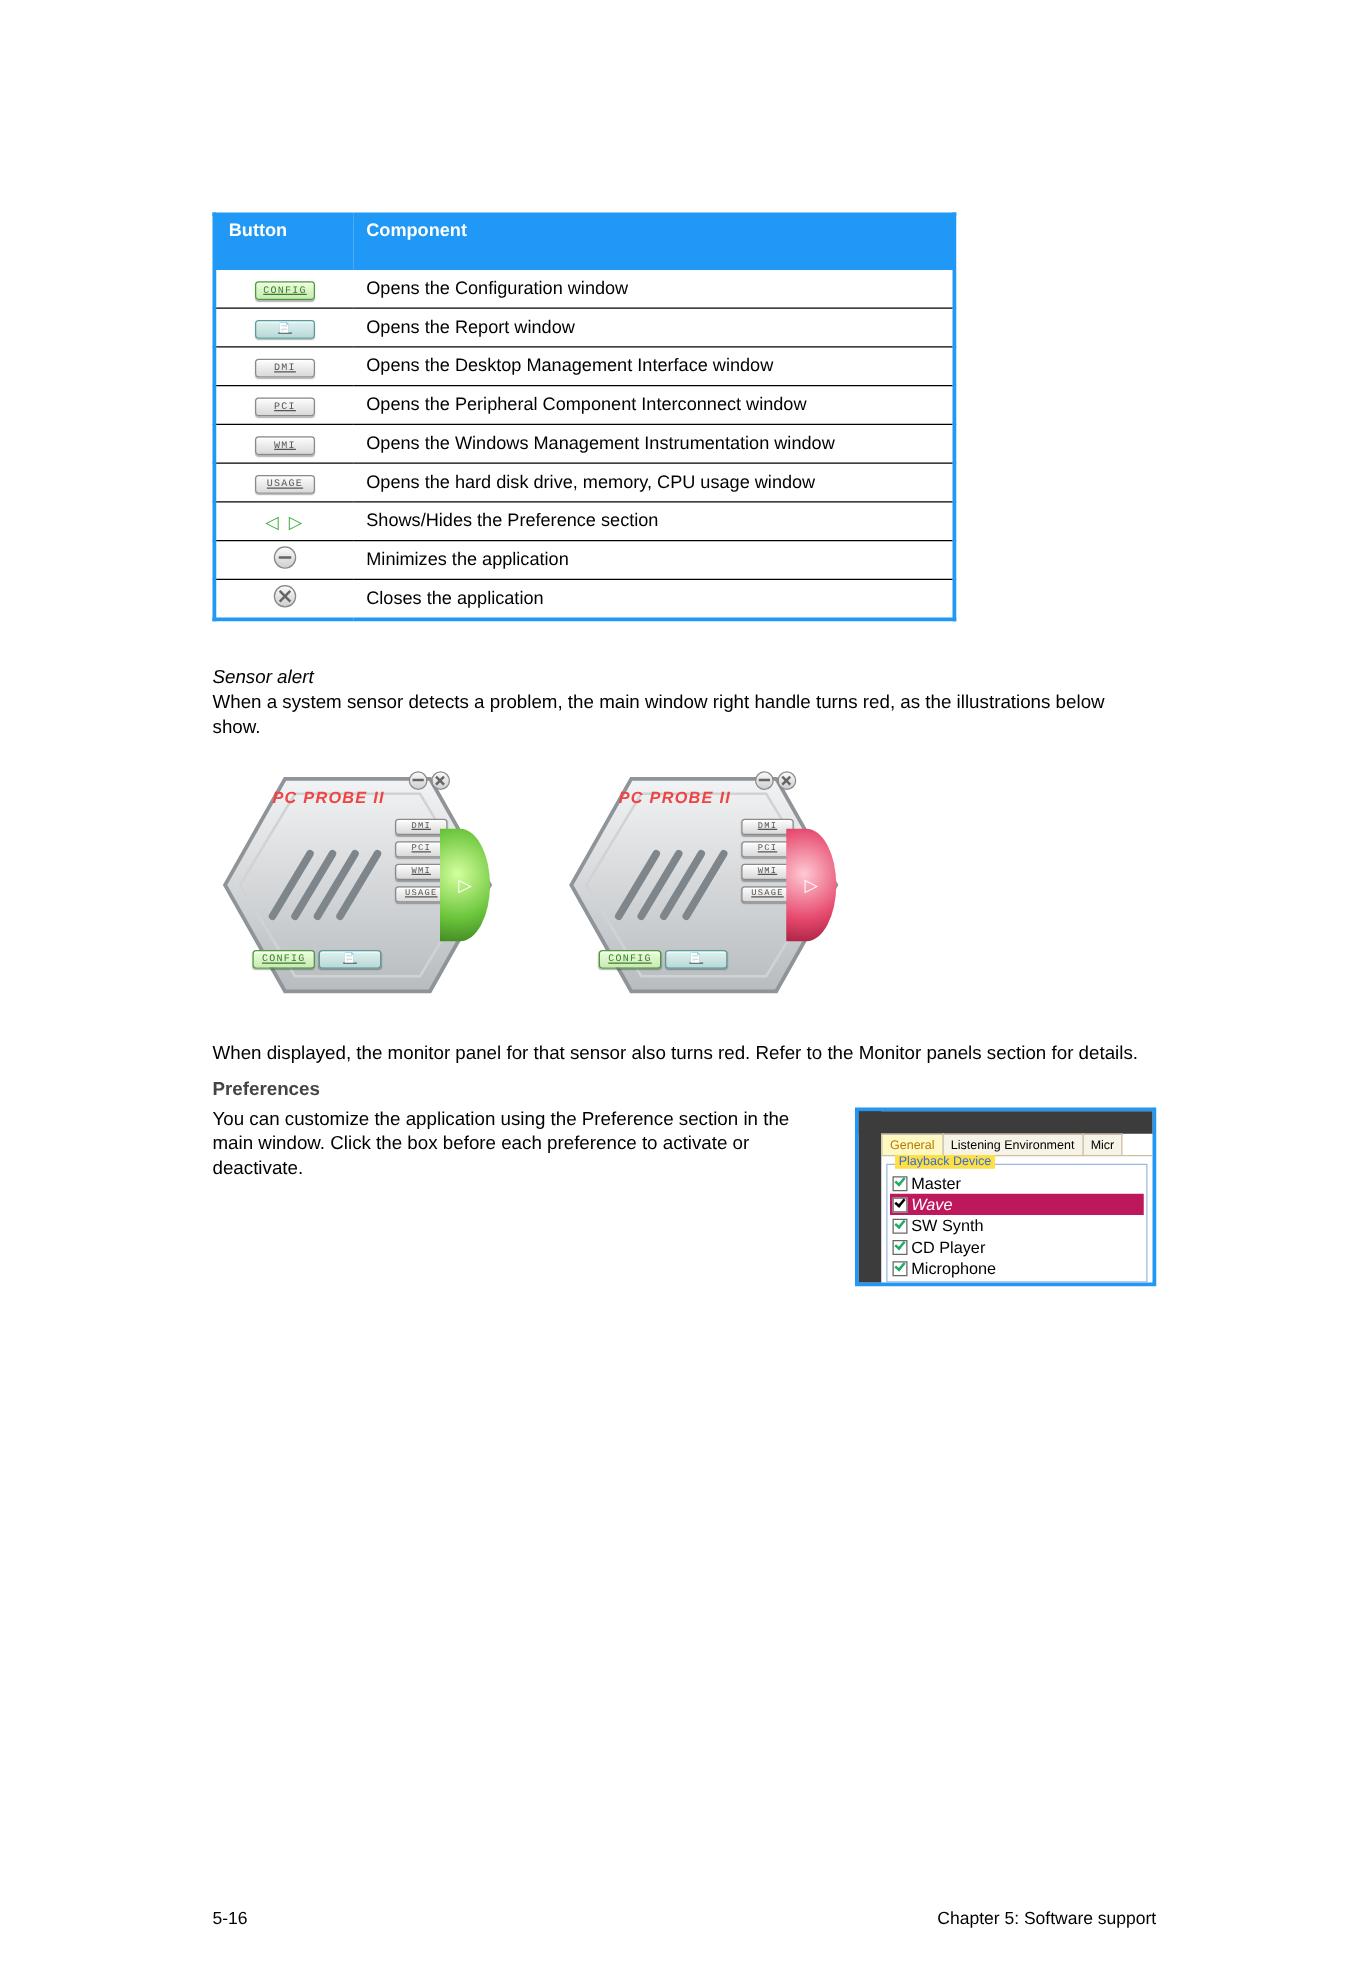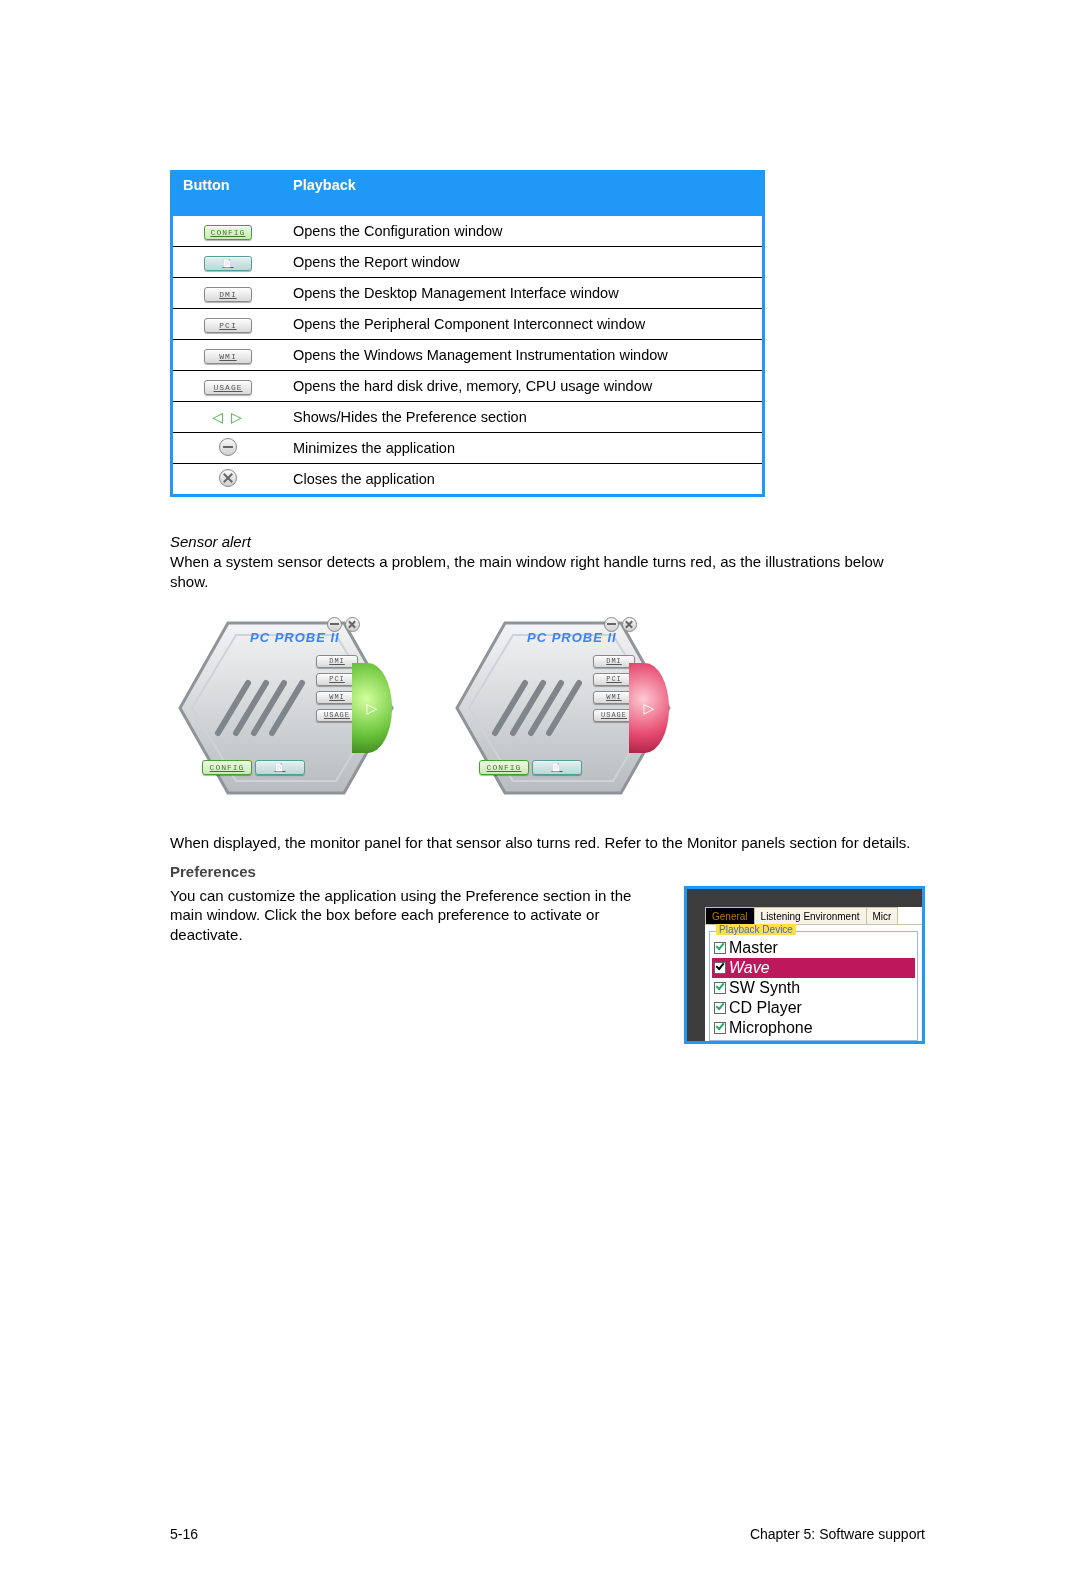--- a/index.html
+++ b/index.html
@@ -78,21 +78,21 @@
   .probe  { width:232px; height:190px; position:relative; }
 
   .hex {
     position:absolute; inset:0;
   }
   .hex svg { width:100%; height:100%; display:block; }
 
   .probe-title{
     position:absolute; top:18px; left:48px;
     font: italic 700 13px/1 "Arial", sans-serif;
-    color:#3b82f6; letter-spacing:1px;margin-left:32px;
+    color:#ef4444; letter-spacing:1px;
   }
   .topicons{position:absolute; top:4px; right:42px; display:flex; gap:3px;}
   .topicons .round{width:13px;height:13px;}
   .topicons .round.minus::after{left:2px;right:2px;top:5px;height:2px;}
   .topicons .round.close::before,.topicons .round.close::after{left:5px;top:2px;height:9px;width:2px;}
 
   .probe-btns{
     position:absolute; right:44px; top:42px;
     display:flex; flex-direction:column; gap:5px;
   }
@@ -117,30 +117,30 @@
   .prefs-head{font-weight:bold; color:#444; margin:10px 0 6px;}
   .prefs-row{display:flex; gap:30px; align-items:flex-start;}
   .prefs-row p{flex:1; margin:0; line-height:1.3;}
 
   .prefs-shot{
     width:235px; border:3px solid #2098f5; background:#fff;
   }
   .prefs-inner{border:18px solid #3c3c3c; border-right:0; border-bottom:0; padding:0;}
   .tabbar{display:flex; border-bottom:1px solid #c9c0a8; font-size:10px;}
   .tab{padding:3px 6px 2px; border:1px solid #c9c0a8; border-bottom:none; background:#f7f3e7; margin-right:-1px;}
-  .tab.active{background:#000000; color:#b57a00;}
+  .tab.active{background:#fef9c3; color:#b57a00;}
   .groupbox{
     margin:6px 4px 0; border:1px solid #9cb8e0; padding:4px 2px 2px;
     position:relative;
   }
   .groupbox-title{
     position:absolute; top:-8px; left:6px; background:#fde047; padding:0 3px;
     font-size:10px; color:#3b6bd0;
   }
-  .chk-list{list-style:none; margin:2px 0 0; padding:0; font-size:16px;}
+  .chk-list{list-style:none; margin:2px 0 0; padding:0; font-size:13px;}
   .chk-list li{padding:1px 3px 1px 2px;}
   .chk-list li.sel{background:#be185d; color:#fff;font-style:italic;}
   .chk{display:inline-block; width:10px; height:10px; border:1px solid #666; margin-right:3px;
        background:#fff; position:relative; vertical-align:middle;}
   .chk::after{content:""; position:absolute; left:1px; top:0px; width:6px; height:3px;
               border-left:2px solid #2a6; border-bottom:2px solid #2a6; transform:rotate(-50deg);}
   .chk-list li.sel .chk::after{border-color:#000;}
 
   
   .footer{
@@ -150,21 +150,21 @@
 </style>
 </head>
 <body>
 
 <div class="page">
 
   <table class="func-table">
     <thead>
       <tr>
         <th class="btn-col">Button</th>
-        <th>Playback</th>
+        <th>Component</th>
       </tr>
     </thead>
     <tbody id="func-body">
         <tr>
           <td class="btn-cell"><span class="pill green">CONFIG</span></td>
           <td>Opens the Configuration window</td>
         </tr>
         <tr>
           <td class="btn-cell"><span class="pill teal">📄</span></td>
           <td>Opens the Report window</td>

